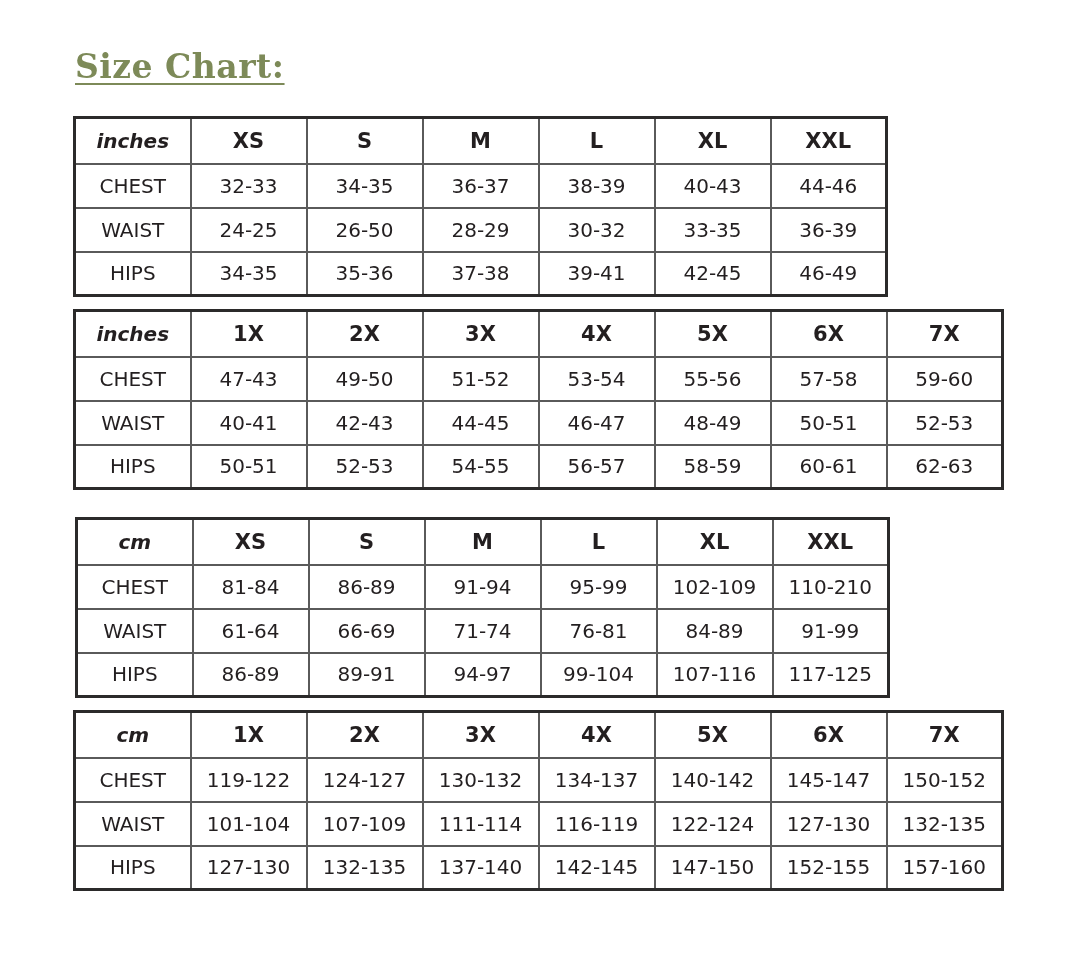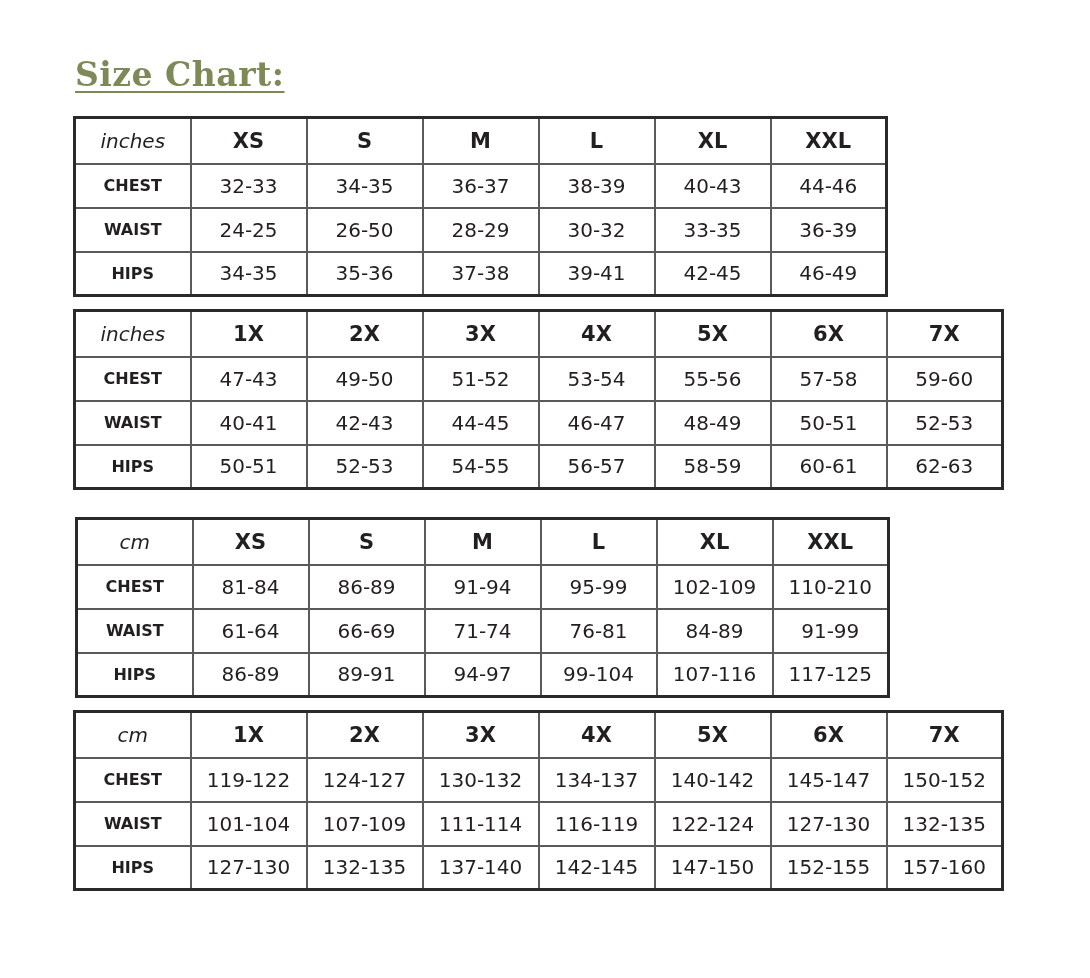--- a/index.html
+++ b/index.html
@@ -1,28 +1,28 @@
 <!DOCTYPE html>
 <html><head>
 <meta charset="utf-8">
 <style>
   html, body { margin:0; padding:0; background:#ffffff; }
   body { width:1090px; height:978px; position:relative; overflow:hidden;
          font-family:"DejaVu Sans", "Liberation Sans", sans-serif; color:#231f20; }
-  .title { position:absolute; left:75px; top:55px; margin:0;
+  .title { position:absolute; left:75px; top:47px; margin:0;
            font-family:"DejaVu Serif","Liberation Serif",serif; font-weight:bold;
            font-size:33px; letter-spacing:0.5px; color:#7d8a58;
            text-decoration:underline; text-decoration-thickness:2px; text-underline-offset:5px; }
   table.size { position:absolute; border-collapse:collapse; table-layout:fixed;
                border:3px solid #2b2a2a; }
   table.size td, table.size th { border:2px solid #5a5a5a; text-align:center; padding:0;
                font-size:20px; font-weight:normal; color:#231f20; }
   table.size th.size-h { font-weight:bold; font-size:21px; }
-  table.size th.unit { font-style:italic; font-weight:normal; font-size:20px; }
-  table.size td.row-h { font-weight:bold; font-size:16px; }
+  table.size th.unit { font-style:italic; font-weight:bold; font-size:20px; }
+  table.size td.row-h { font-weight:normal; font-size:20px; }
   table.size tr.hdr { height:46px; }
   table.size tr.body { height:44px; }
   table.size col { width:116px; }
   #t1 { left:73px; top:116px; width:815px; height:178px; }
   #t2 { left:73px; top:309px; width:931px; height:178px; }
   #t3 { left:75px; top:517px; width:815px; height:177px; }
   #t4 { left:73px; top:710px; width:931px; height:176px; }
 </style>
 </head>
 <body>

